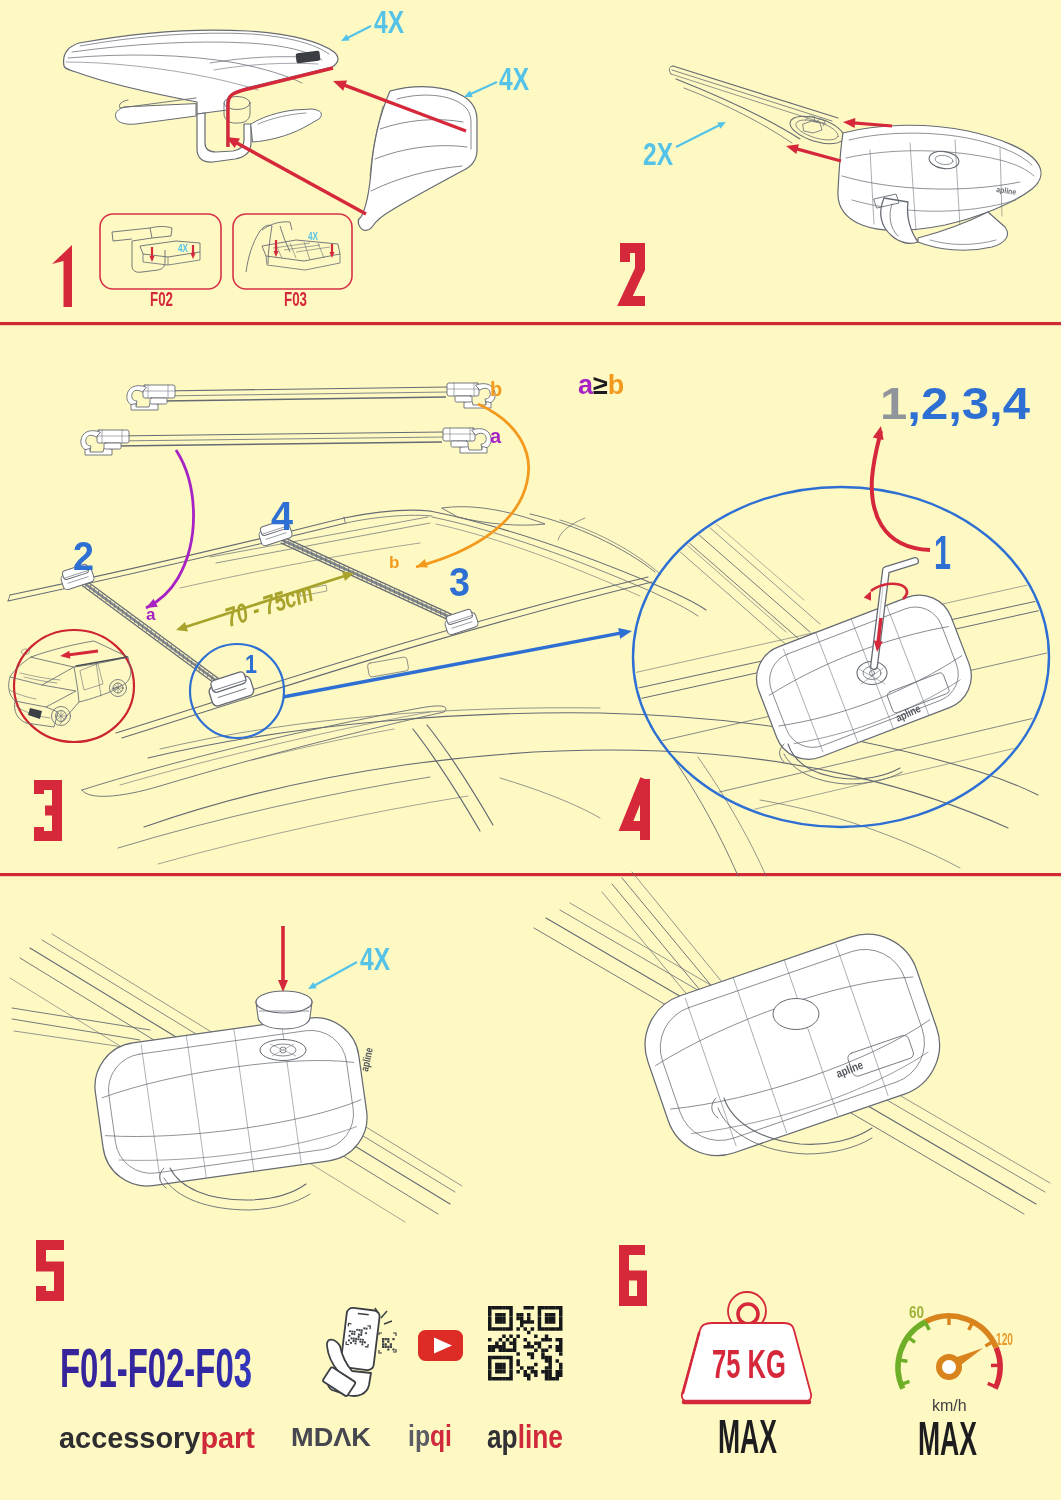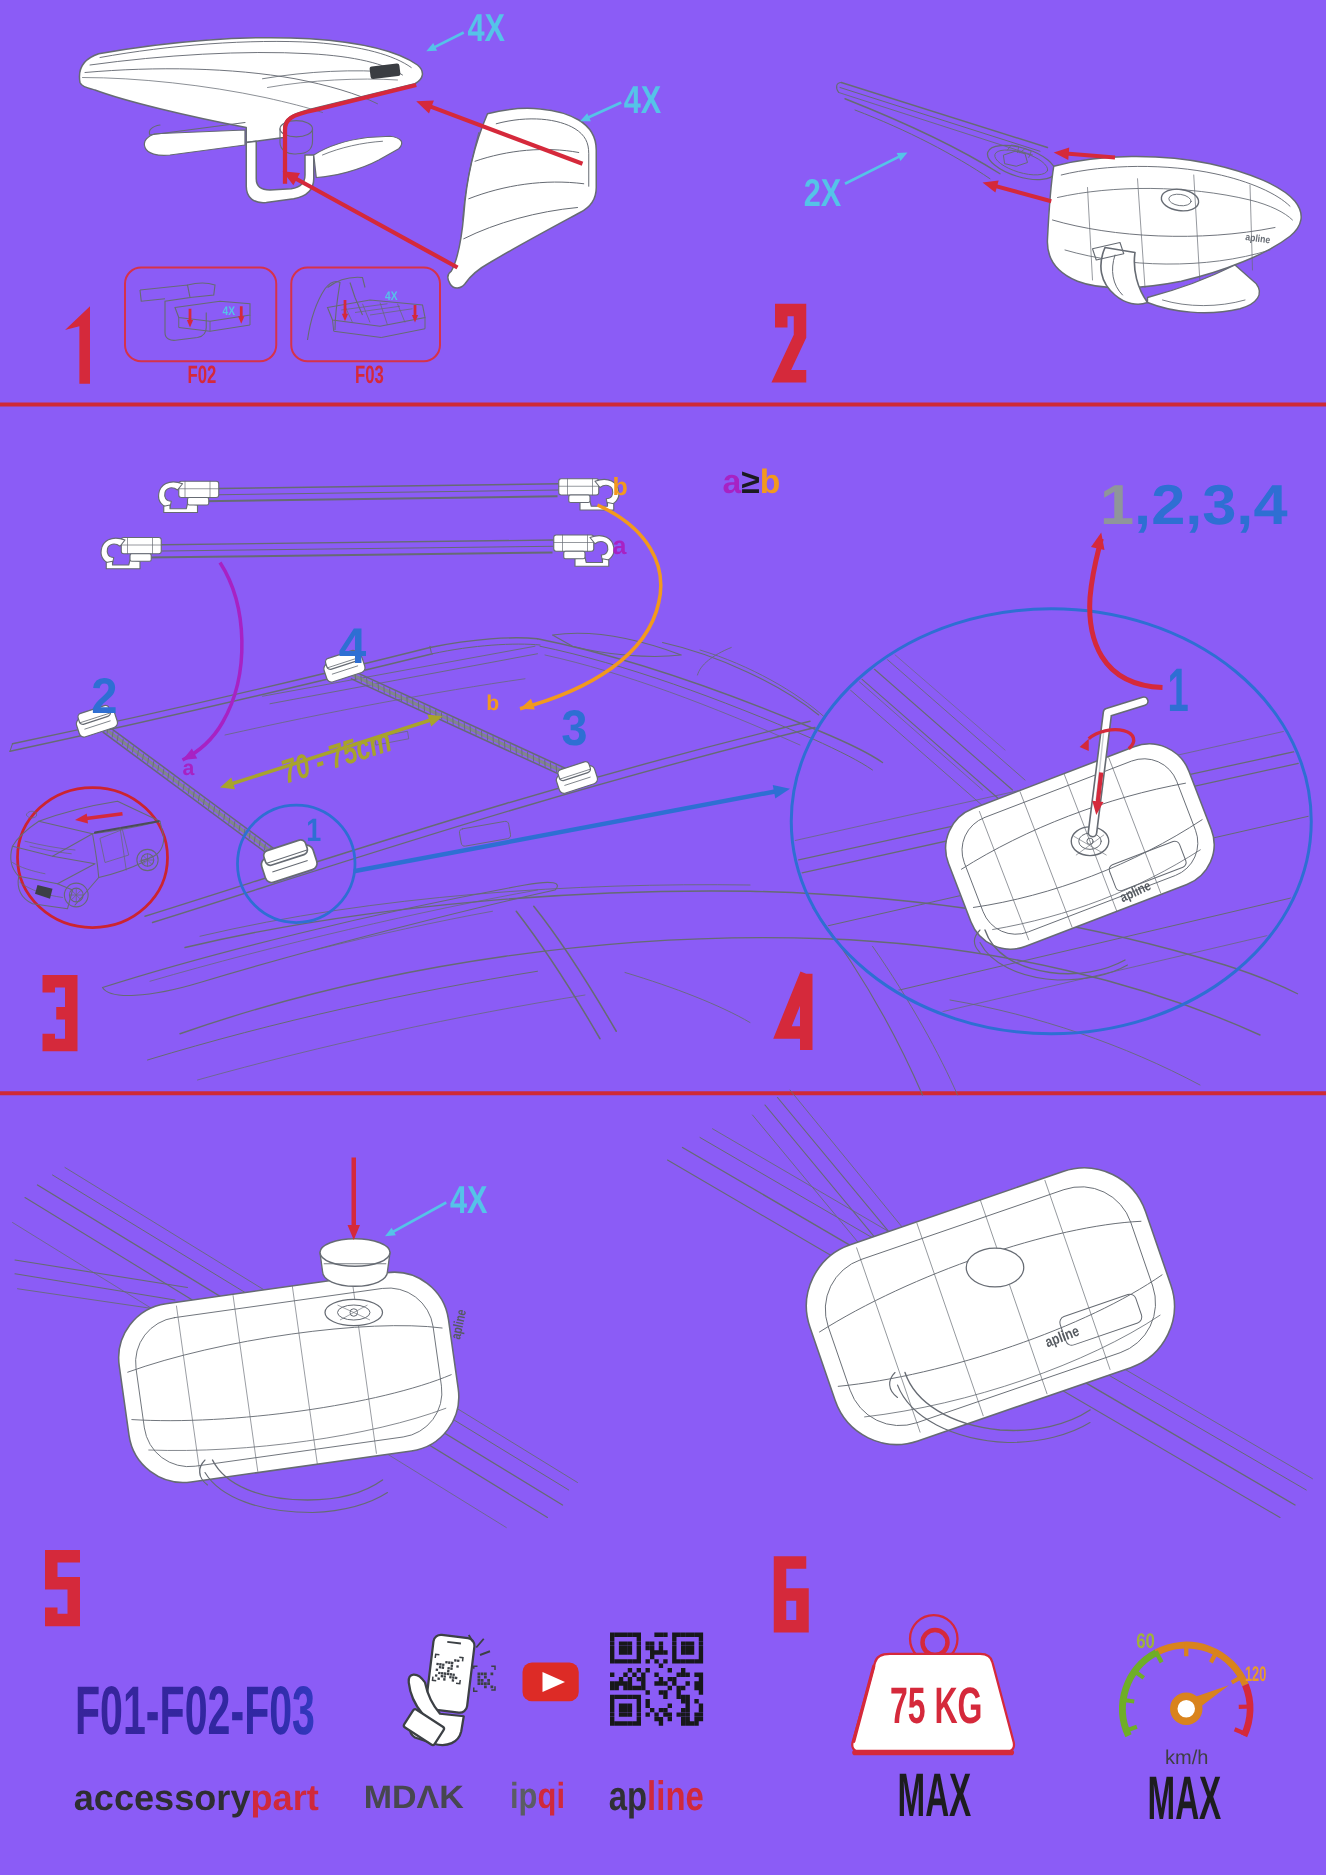--- a/index.html
+++ b/index.html
@@ -1,14 +1,14 @@
 <!DOCTYPE html>
 <html><head><meta charset="utf-8"><style>
 html,body{margin:0;padding:0;background:#fff}
-#page{position:relative;width:1061px;height:1500px;background:#8b5cf6;overflow:hidden}
+#page{position:relative;width:1061px;height:1500px;background:#fef9c3;overflow:hidden}
 text{font-family:"Liberation Sans",sans-serif}
 </style></head><body>
 <div id="page">
 <svg width="1061" height="1500" viewBox="0 0 1061 1500">
 <g stroke="#666b73" stroke-width="1.2" fill="none" stroke-linecap="round" stroke-linejoin="round">
         <path d="M 64,66 C 62,55 67,47 79,43 C 134,33 196,28 248,31 C 292,34 320,42 334,52 C 340,57 339,63 332,67 L 254,86 C 236,90 228,94 227,101 L 227,110 L 197,114 L 197,102 C 150,93 100,81 76,72 C 69,70 65,69 64,66 Z" fill="#fff"></path>
         <path d="M 80,46 C 135,36 200,31 252,34 C 290,37 315,44 329,54" stroke-width="0.75"></path>
         <path d="M 72,52 C 130,44 195,40 248,43 C 284,45 308,51 322,60" stroke-width="0.75"></path>
         <path d="M 68,58 C 125,53 185,54 236,63 C 262,68 286,75 302,83" stroke-width="0.75"></path>
         <path d="M 66,62 C 110,62 165,68 212,78 C 230,82 246,86 258,90" stroke-width="0.6"></path>

